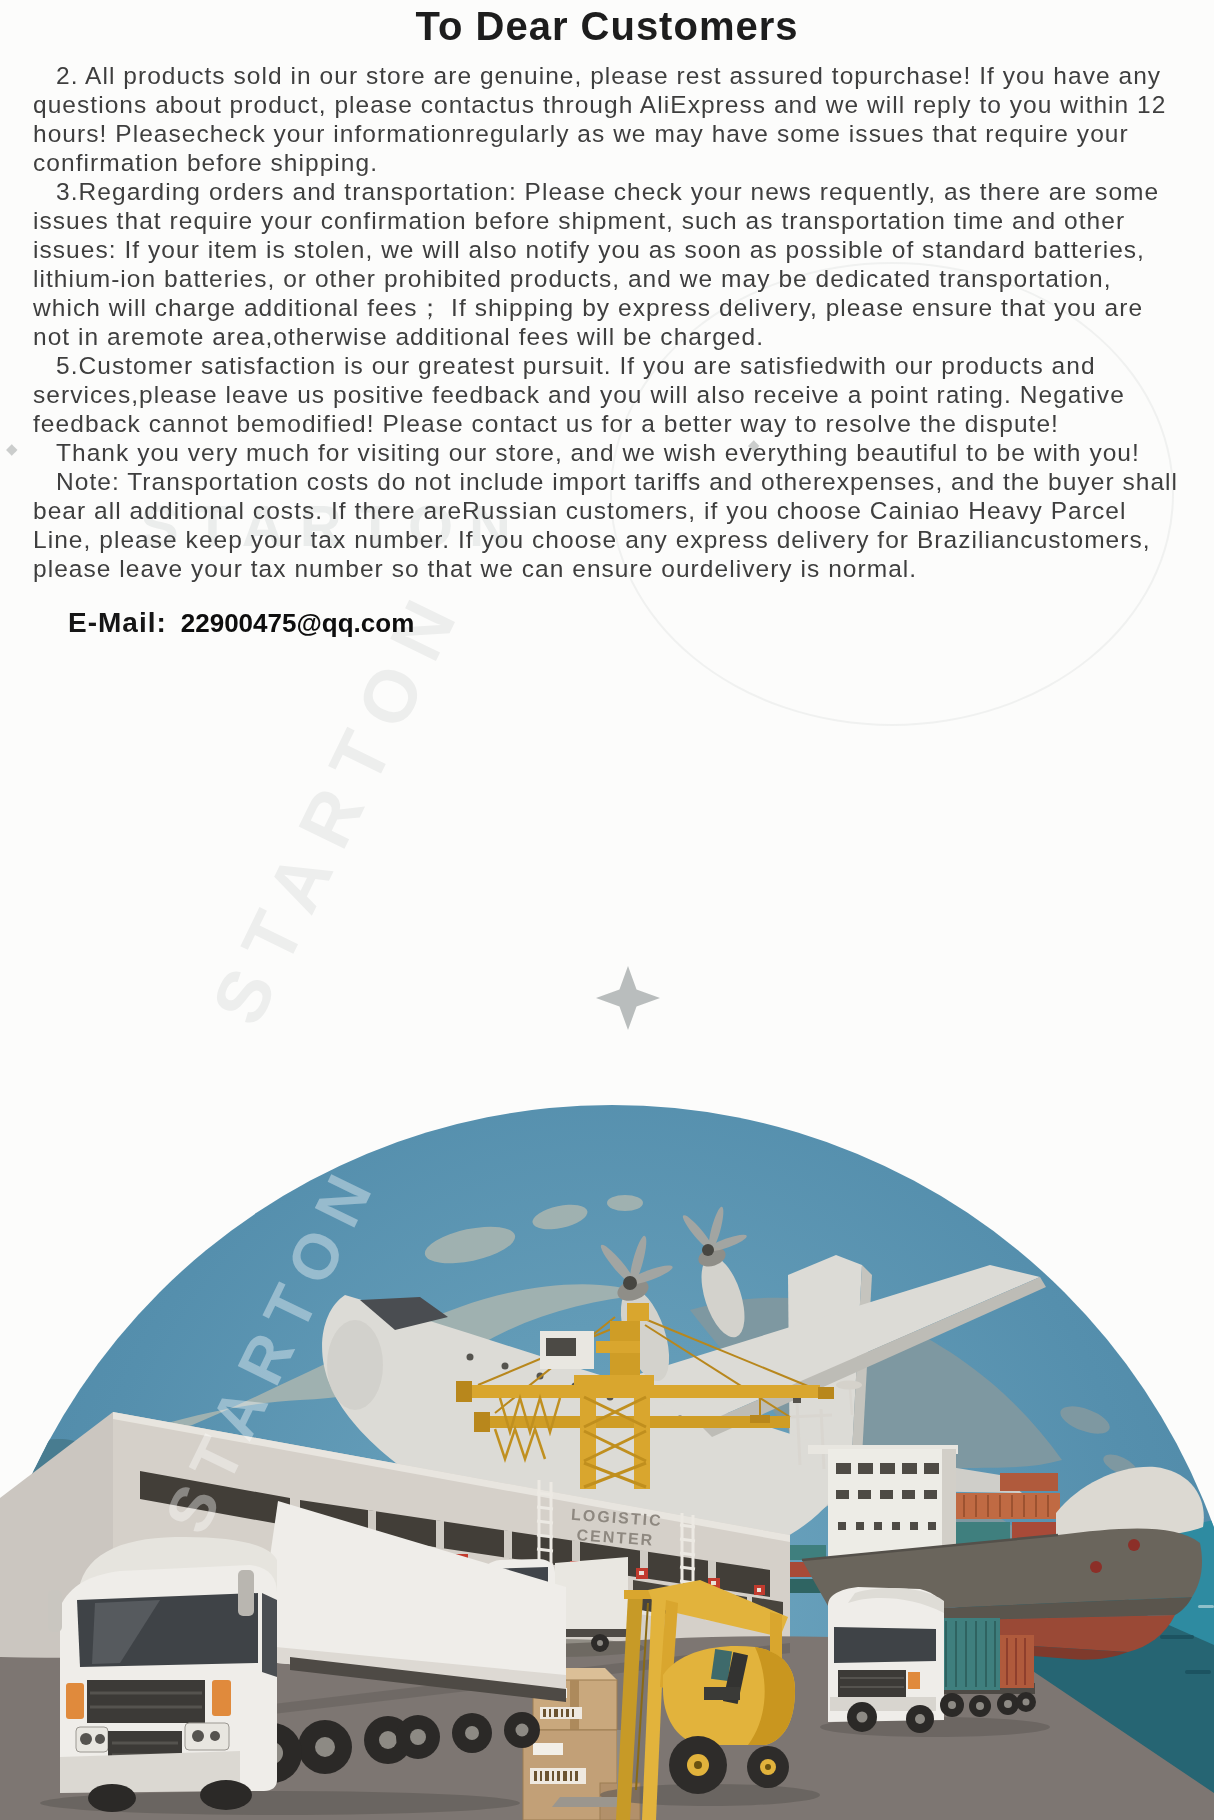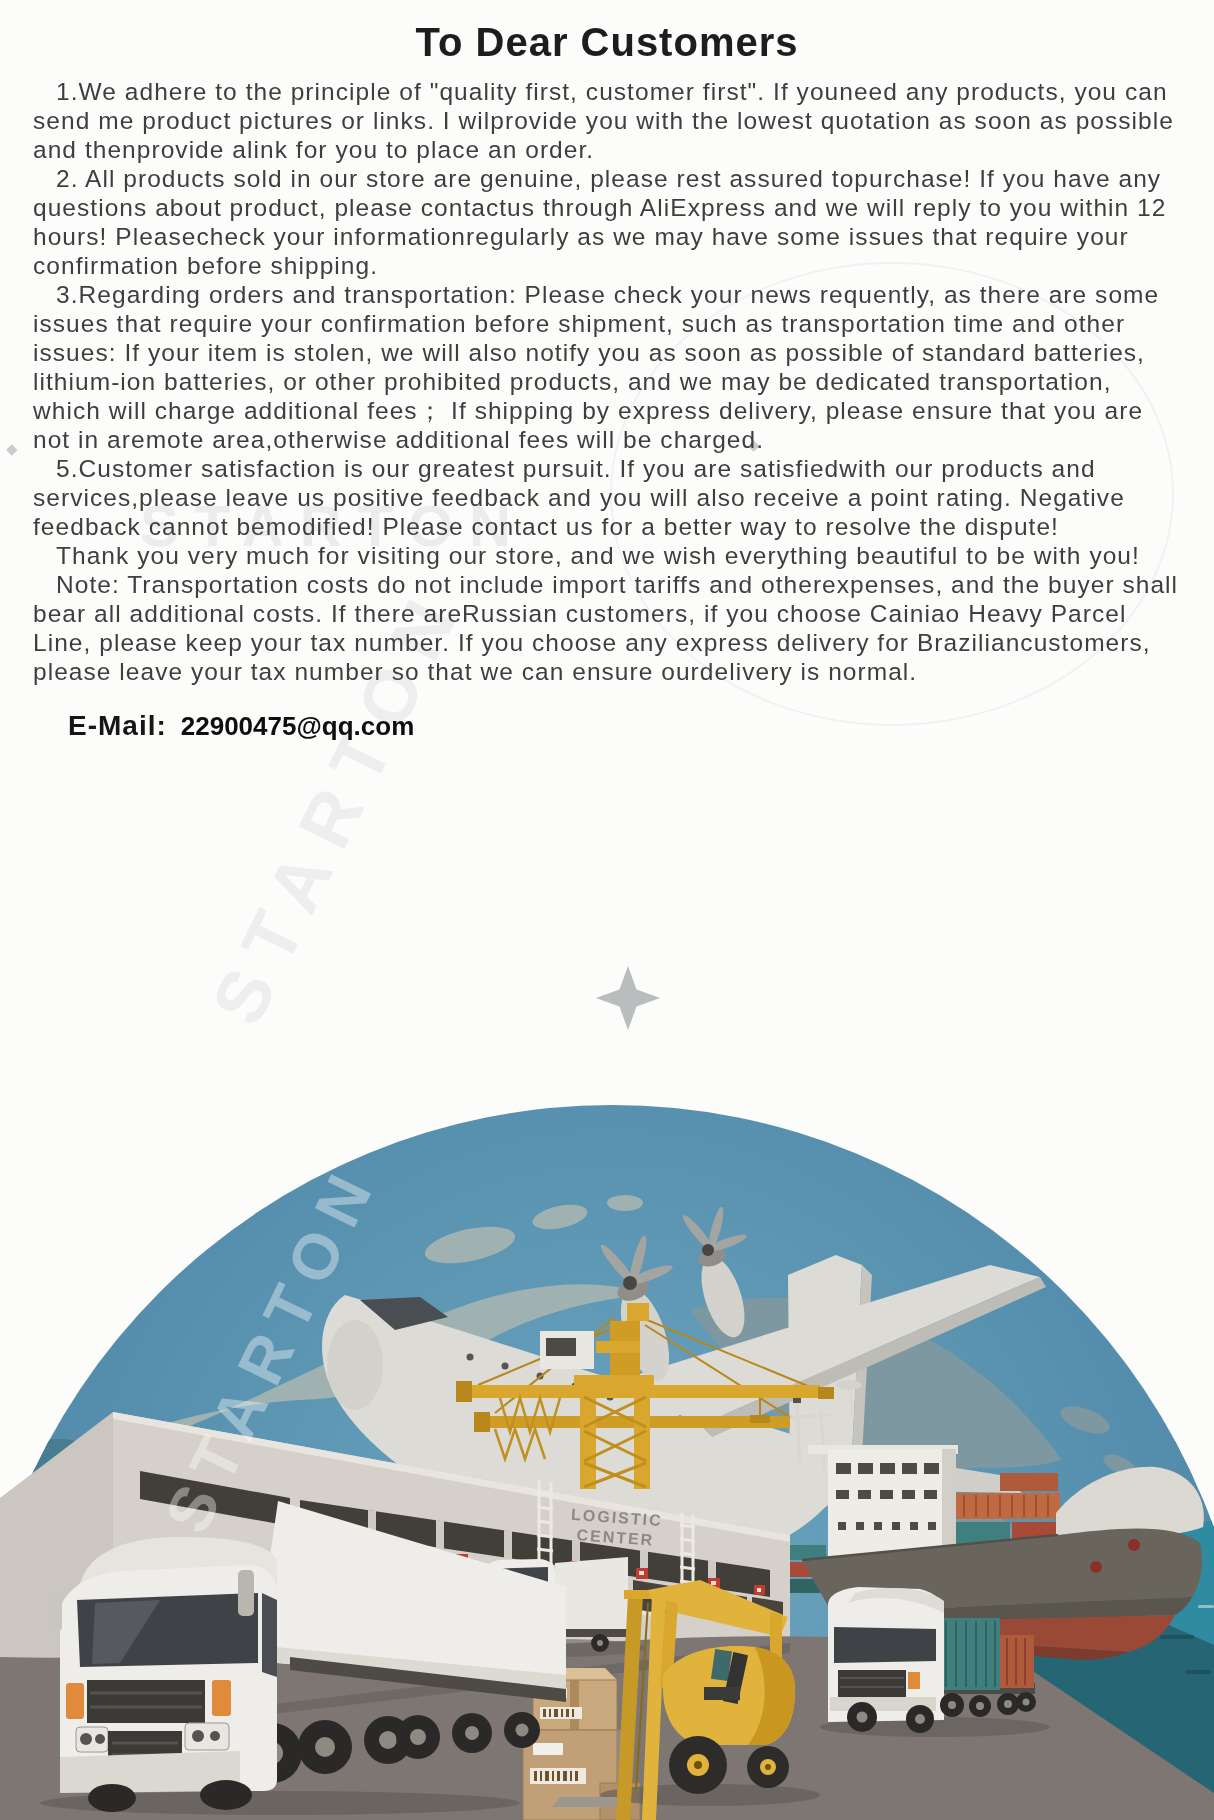--- a/index.html
+++ b/index.html
@@ -1,20 +1,20 @@
 <!DOCTYPE html>
 <html><head>
 <meta charset="utf-8">
 <style>
   html,body{margin:0;padding:0;background:#e8e8e8;}
   .page{position:relative;width:1214px;height:1820px;overflow:hidden;background:#fcfcfb;
         font-family:"Liberation Sans",sans-serif;margin:0 auto;}
   
   .content{position:relative;z-index:3;}
-  h1.title{margin:0;padding-top:20px;text-align:center;font-size:40px;font-weight:700;
+  h1.title{margin:0;padding-top:4px;text-align:center;font-size:40px;font-weight:700;
            letter-spacing:1px;color:#1d1d1d;}
   .bodytext{margin:12px 30px 0 33px;}
   .bodytext p{margin:0;text-indent:23px;font-size:24.5px;line-height:29px;
               letter-spacing:1.05px;color:#3e3e3e;}
   .contact{margin:24px 0 0 57px;}
   .contact-row{margin-bottom:21px;white-space:nowrap;margin-left:11px;}
   .clabel{font-size:28px;font-weight:700;color:#161616;letter-spacing:1px;}
   .cvalue{font-size:26px;font-weight:700;color:#0e0e0e;margin-left:14px;letter-spacing:0;}
   
   .wm{position:absolute;font-weight:700;pointer-events:none;white-space:nowrap;
@@ -475,21 +475,20 @@
     <svg width="64" height="64" viewBox="0 0 60 60">
         <path d="M30,0 L38,22 L60,30 L38,38 L30,60 L22,38 L0,30 L22,22 Z" fill="rgba(105,112,112,.45)"></path>
       </svg>
   </div>
   <div class="diamond d1">◆</div>
   <div class="diamond d2">◆</div>
 
   <div class="content">
     <h1 class="title">To Dear Customers</h1>
     <div class="bodytext">
-      <p>1.We adhere to the principle of "quality first, customer first". If youneed any products, you can send me product pictures or links. I wilprovide you with the lowest quotation as soon as possible and thenprovide alink for you to place an order.</p>
       <p>2. All products sold in our store are genuine, please rest assured topurchase! If you have any questions about product, please contactus through AliExpress and we will reply to you within 12 hours! Pleasecheck your informationregularly as we may have some issues that require your confirmation before shipping.</p>
       <p>3.Regarding orders and transportation: Please check your news requently, as there are some issues that require your confirmation before shipment, such as transportation time and other issues: If your item is stolen, we will also notify you as soon as possible of standard batteries, lithium-ion batteries, or other prohibited products, and we may be dedicated transportation, which will charge additional fees； If shipping by express delivery, please ensure that you are not in aremote area,otherwise additional fees will be charged.</p>
       <p>5.Customer satisfaction is our greatest pursuit. If you are satisfiedwith our products and services,please leave us positive feedback and you will also receive a point rating. Negative feedback cannot bemodified! Please contact us for a better way to resolve the dispute!</p>
       <p>Thank you very much for visiting our store, and we wish everything beautiful to be with you!</p>
       <p>Note: Transportation costs do not include import tariffs and otherexpenses, and the buyer shall bear all additional costs. If there areRussian customers, if you choose Cainiao Heavy Parcel Line, please keep your tax number. If you choose any express delivery for Braziliancustomers, please leave your tax number so that we can ensure ourdelivery is normal.</p>
     </div>
     <div class="contact">
       <div class="contact-row">
         <span class="clabel">E-Mail:</span><span class="cvalue">22900475@qq.com</span>
       </div>

